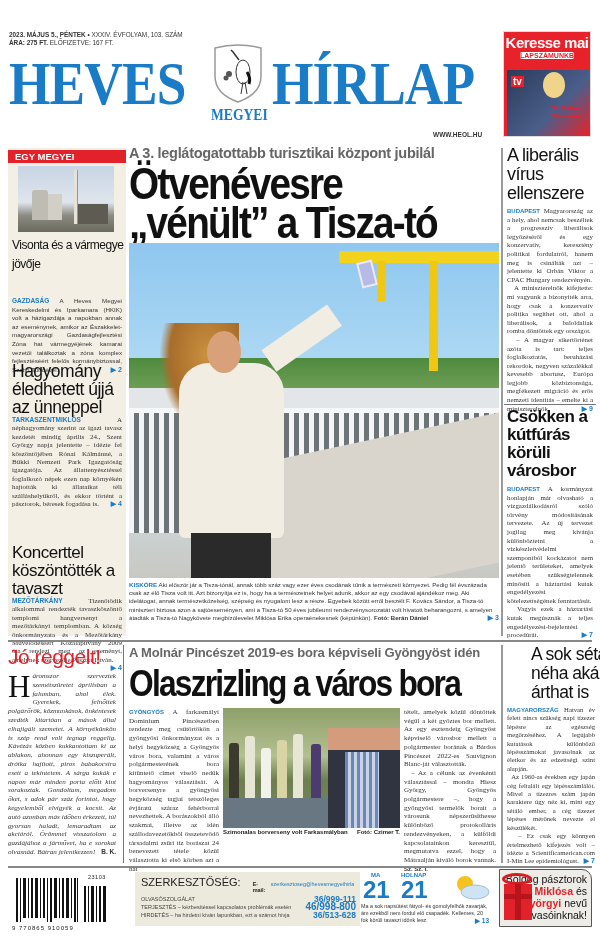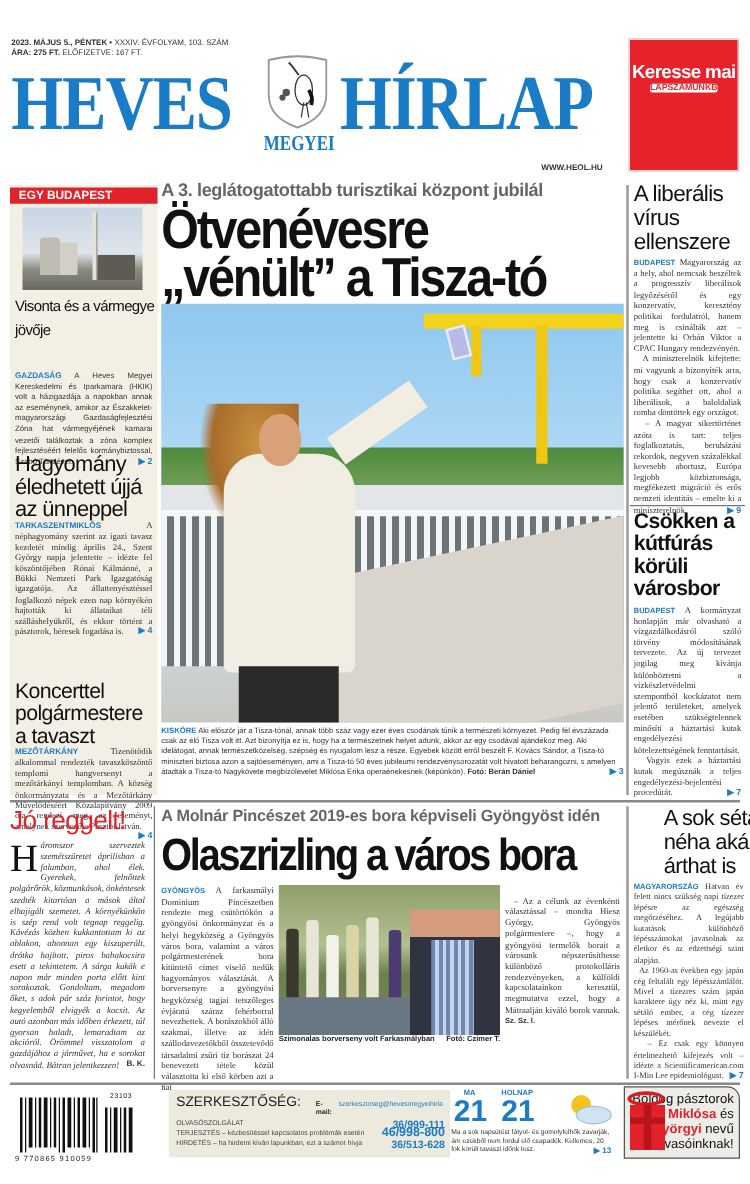--- a/index.html
+++ b/index.html
@@ -7,21 +7,21 @@
 body{position:relative;font-family:"Liberation Serif",serif;color:#222}
 .abs{position:absolute}
 .sans{font-family:"Liberation Sans",sans-serif}
 .dateline{left:9px;top:31px;font-size:6.4px;line-height:8px;color:#333;font-family:"Liberation Sans",sans-serif;font-weight:bold}
 .dateline .n{font-weight:normal}
 .mast{top:52px;font-family:"Liberation Serif",serif;font-weight:bold;color:#1a7bc6;font-size:62px;line-height:62px;letter-spacing:-1px;transform:scaleX(.86);transform-origin:left top}
 .megyei{left:211px;top:105px;font-size:17px;color:#1a7bc6;font-weight:bold;font-family:"Liberation Serif",serif;transform:scaleX(.8);transform-origin:left top}
 .crest{left:209px;top:42px;width:58px;height:62px}
 .www{left:433px;top:131px;font-size:6.5px;font-weight:bold;color:#333}
 .promo{left:503px;top:31px;width:88px;height:106px;background:#e8222a;border:1px solid #ddd;overflow:hidden}
-.promo .t1{color:#fff;font-weight:bold;font-size:15px;line-height:16px;text-align:center;margin-top:18px;font-family:"Liberation Sans",sans-serif;letter-spacing:-.5px}
+.promo .t1{color:#fff;font-weight:bold;font-size:15px;line-height:16px;text-align:center;margin-top:3px;font-family:"Liberation Sans",sans-serif;letter-spacing:-.5px}
 .promo .t2{background:#fff;color:#e8222a;font-size:7px;font-weight:bold;text-align:center;margin:1px 16px;border-radius:2px;font-family:"Liberation Sans",sans-serif}
 .promo .cover{position:absolute;left:3px;top:38px;width:82px;height:66px;background:linear-gradient(135deg,#2b3b5a,#4a5e8a 60%,#e8222a);}
 .promo .cover .tv{position:absolute;left:4px;top:6px;background:#e8222a;color:#fff;font-weight:bold;font-size:10px;padding:0 2px;font-family:"Liberation Sans",sans-serif}
 .promo .cover .face{position:absolute;left:36px;top:2px;width:22px;height:26px;border-radius:50%;background:#f0d48a}
 .promo .cover .nm{position:absolute;left:44px;top:34px;color:#e8222a;font-size:7px;font-weight:bold;line-height:8px;font-family:"Liberation Serif",serif}
 
 .leftcol{left:8px;top:148px;width:118px;height:488px;background:#f3efe5}
 .tag-red{left:8px;top:150px;width:118px;height:13px;background:#e2222a;color:#fff;font-weight:bold;font-size:9.5px;padding-left:7px;line-height:13px;font-family:"Liberation Sans",sans-serif}
 .photo1{left:18px;top:166px;width:96px;height:66px;background:linear-gradient(180deg,#c8d5e4 0%,#dfe5ec 55%,#8c8b83 75%,#6a6a5e 100%)}
 .photo1 .chim{position:absolute;left:56px;top:4px;width:4px;height:54px;background:#e6e2da;border-right:1px solid #9b9690}
@@ -96,43 +96,48 @@
   <circle cx="20" cy="32" r="3" fill="#555"></circle>
     <circle cx="17" cy="36" r="2.5" fill="#555"></circle>
 </svg>
 <div class="abs megyei">MEGYEI</div>
 <div class="abs mast" style="left:272px">HÍRLAP</div>
 <div class="abs www sans">WWW.HEOL.HU</div>
 
 <div class="abs promo">
   <div class="t1">Keresse mai</div>
   <div class="t2">LAPSZÁMUNKBAN!</div>
+  <div class="cover">
+    <div class="tv">tv</div>
+    <div class="face"></div>
+    <div class="nm">M. Dobos Marianne</div>
+  </div>
 </div>
 
 <div class="abs leftcol"></div>
-<div class="abs tag-red">EGY BUDAPEST</div>
+<div class="abs tag-red">EGY MEGYEI</div>
 <div class="abs photo1">
   <div class="tower"></div>
     <div class="tower2"></div>
     <div class="chim"></div>
     <div class="bld"></div>
 </div>
 <div class="abs hl-side" style="left:12px;top:236px;width:112px;font-size:12px;line-height:19px">Visonta és a vármegye jövője</div>
 <div class="abs body-s" style="left:12px;top:297px;width:110px">
   <span class="kicker">GAZDASÁG</span>
   <span>A Heves Megyei Kereskedelmi és Iparkamara (HKIK) volt a házigazdája a napokban annak az eseménynek, amikor az Északkelet-magyarországi Gazdaságfejlesztési Zóna hat vármegyéjének kamarai vezetői találkoztak a zóna komplex fejlesztéséért felelős kormánybiztossal, Szabó Tündével.</span>
   <span class="arr">▶ <span>2</span></span>
 </div>
 <div class="abs hl-side" style="left:12px;top:362px;width:114px;font-size:17.5px;line-height:18px">Hagyomány éledhetett újjá az ünneppel</div>
 <div class="abs body-r" style="left:12px;top:416px;width:110px;font-size:7px;line-height:8.4px">
   <span class="kicker">TARKASZENTMIKLÓS</span>
   <span>A néphagyomány szerint az igazi tavasz kezdetét mindig április 24., Szent György napja jelentette – idézte fel köszöntőjében Rónai Kálmánné, a Bükki Nemzeti Park Igazgatóság igazgatója. Az állattenyésztéssel foglalkozó népek ezen nap környékén hajtották ki állataikat téli szálláshelyükről, és ekkor történt a pásztorok, béresek fogadása is.</span>
   <span class="arr">▶ <span>4</span></span>
 </div>
-<div class="abs hl-side" style="left:12px;top:544px;width:114px;font-size:17px;line-height:18px">Koncerttel polgármestere a tavaszt</div>
+<div class="abs hl-side" style="left:12px;top:544px;width:114px;font-size:17px;line-height:18px">Koncerttel köszöntötték a tavaszt</div>
 <div class="abs body-r" style="left:12px;top:597px;width:110px;font-size:7px;line-height:8.4px">
   <span class="kicker">MEZŐTÁRKÁNY</span>
   <span>Tizenötödik alkalommal rendezték tavaszköszöntő templomi hangversenyt a mezőtárkányi templomban. A község önkormányzata és a Mezőtárkány Művelődéséért Közalapítvány 2009 óta rendezi meg az eseményt, amelynek szervezője Pásztor István.</span>
   <span class="arr">▶ <span>4</span></span>
 </div>
 
 <div class="abs gray-overline" style="left:129px;top:145px;font-size:14.5px;white-space:nowrap;letter-spacing:-.3px">A 3. leglátogatottabb turisztikai központ jubilál</div>
 <div class="abs mainhead" style="left:129px;top:163px;font-size:44px;line-height:42px;white-space:nowrap">Ötvenévesre</div>
 <div class="abs mainhead" style="left:129px;top:202px;font-size:44px;line-height:42px;white-space:nowrap">„vénült” a Tisza-tó</div>
 <div class="abs photo-main">
@@ -200,21 +205,21 @@
   <div class="bottle" style="left:88px;height:54px;background:#4c3b6e"></div>
   <div class="barrel"></div>
   <div class="man"></div>
   <div class="shirt"></div>
 </div>
 <div class="abs wine-cap">
   <span>Szimonalas borverseny volt Farkasmályban</span>
   <span style="float:right">Fotó: Czimer T.</span>
 </div>
 <div class="abs rtext" style="left:404px;top:708px;width:92px;font-size:7px;line-height:8.7px">
-  <br>
+  <span>tételt, amelyek közül döntöttek végül a két győztes bor mellett. Az egy esztendeig Gyöngyöst képviselő városbor mellett a polgármester borának a Bárdos Pincészet 2022-es Sauvignon Blanc-ját választották.</span><br>
   &nbsp;&nbsp;<span>– Az a célunk az évenkénti választással – mondta Hiesz György, Gyöngyös polgármestere –, hogy a gyöngyösi termelők borait a városunk népszerűsíthesse különböző protokolláris rendezvényeken, a külföldi kapcsolatainkon keresztül, megmutatva ezzel, hogy a Mátraalján kiváló borok vannak.</span>
   <b style="font-family:'Liberation Sans',sans-serif;font-size:6px">Sz. Sz. I.</b>
 </div>
 <div class="abs vrule" style="left:501px;top:645px;width:2px;height:218px;background:#9a9a9a"></div>
 
 <div class="abs rhead" style="left:531px;top:645px;width:90px;font-size:17.5px;line-height:19px">A sok séta néha akár árthat is</div>
 <div class="abs rtext" style="left:507px;top:706px;width:88px;font-size:6.7px;line-height:8.4px">
   <span class="kicker" style="font-size:6px">MAGYARORSZÁG</span>
   <span>Hatvan év felett nincs szükség napi tízezer lépésre az egészség megőrzéséhez. A legújabb kutatások különböző lépésszámokat javasolnak az életkor és az edzettségi szint alapján.</span><br>
   &nbsp;&nbsp;<span>Az 1960-as években egy japán cég feltalált egy lépésszámlálót. Mivel a tízezres szám japán karaktere úgy néz ki, mint egy sétáló ember, a cég tízezer lépéses mérőnek nevezte el készülékét.</span><br>

